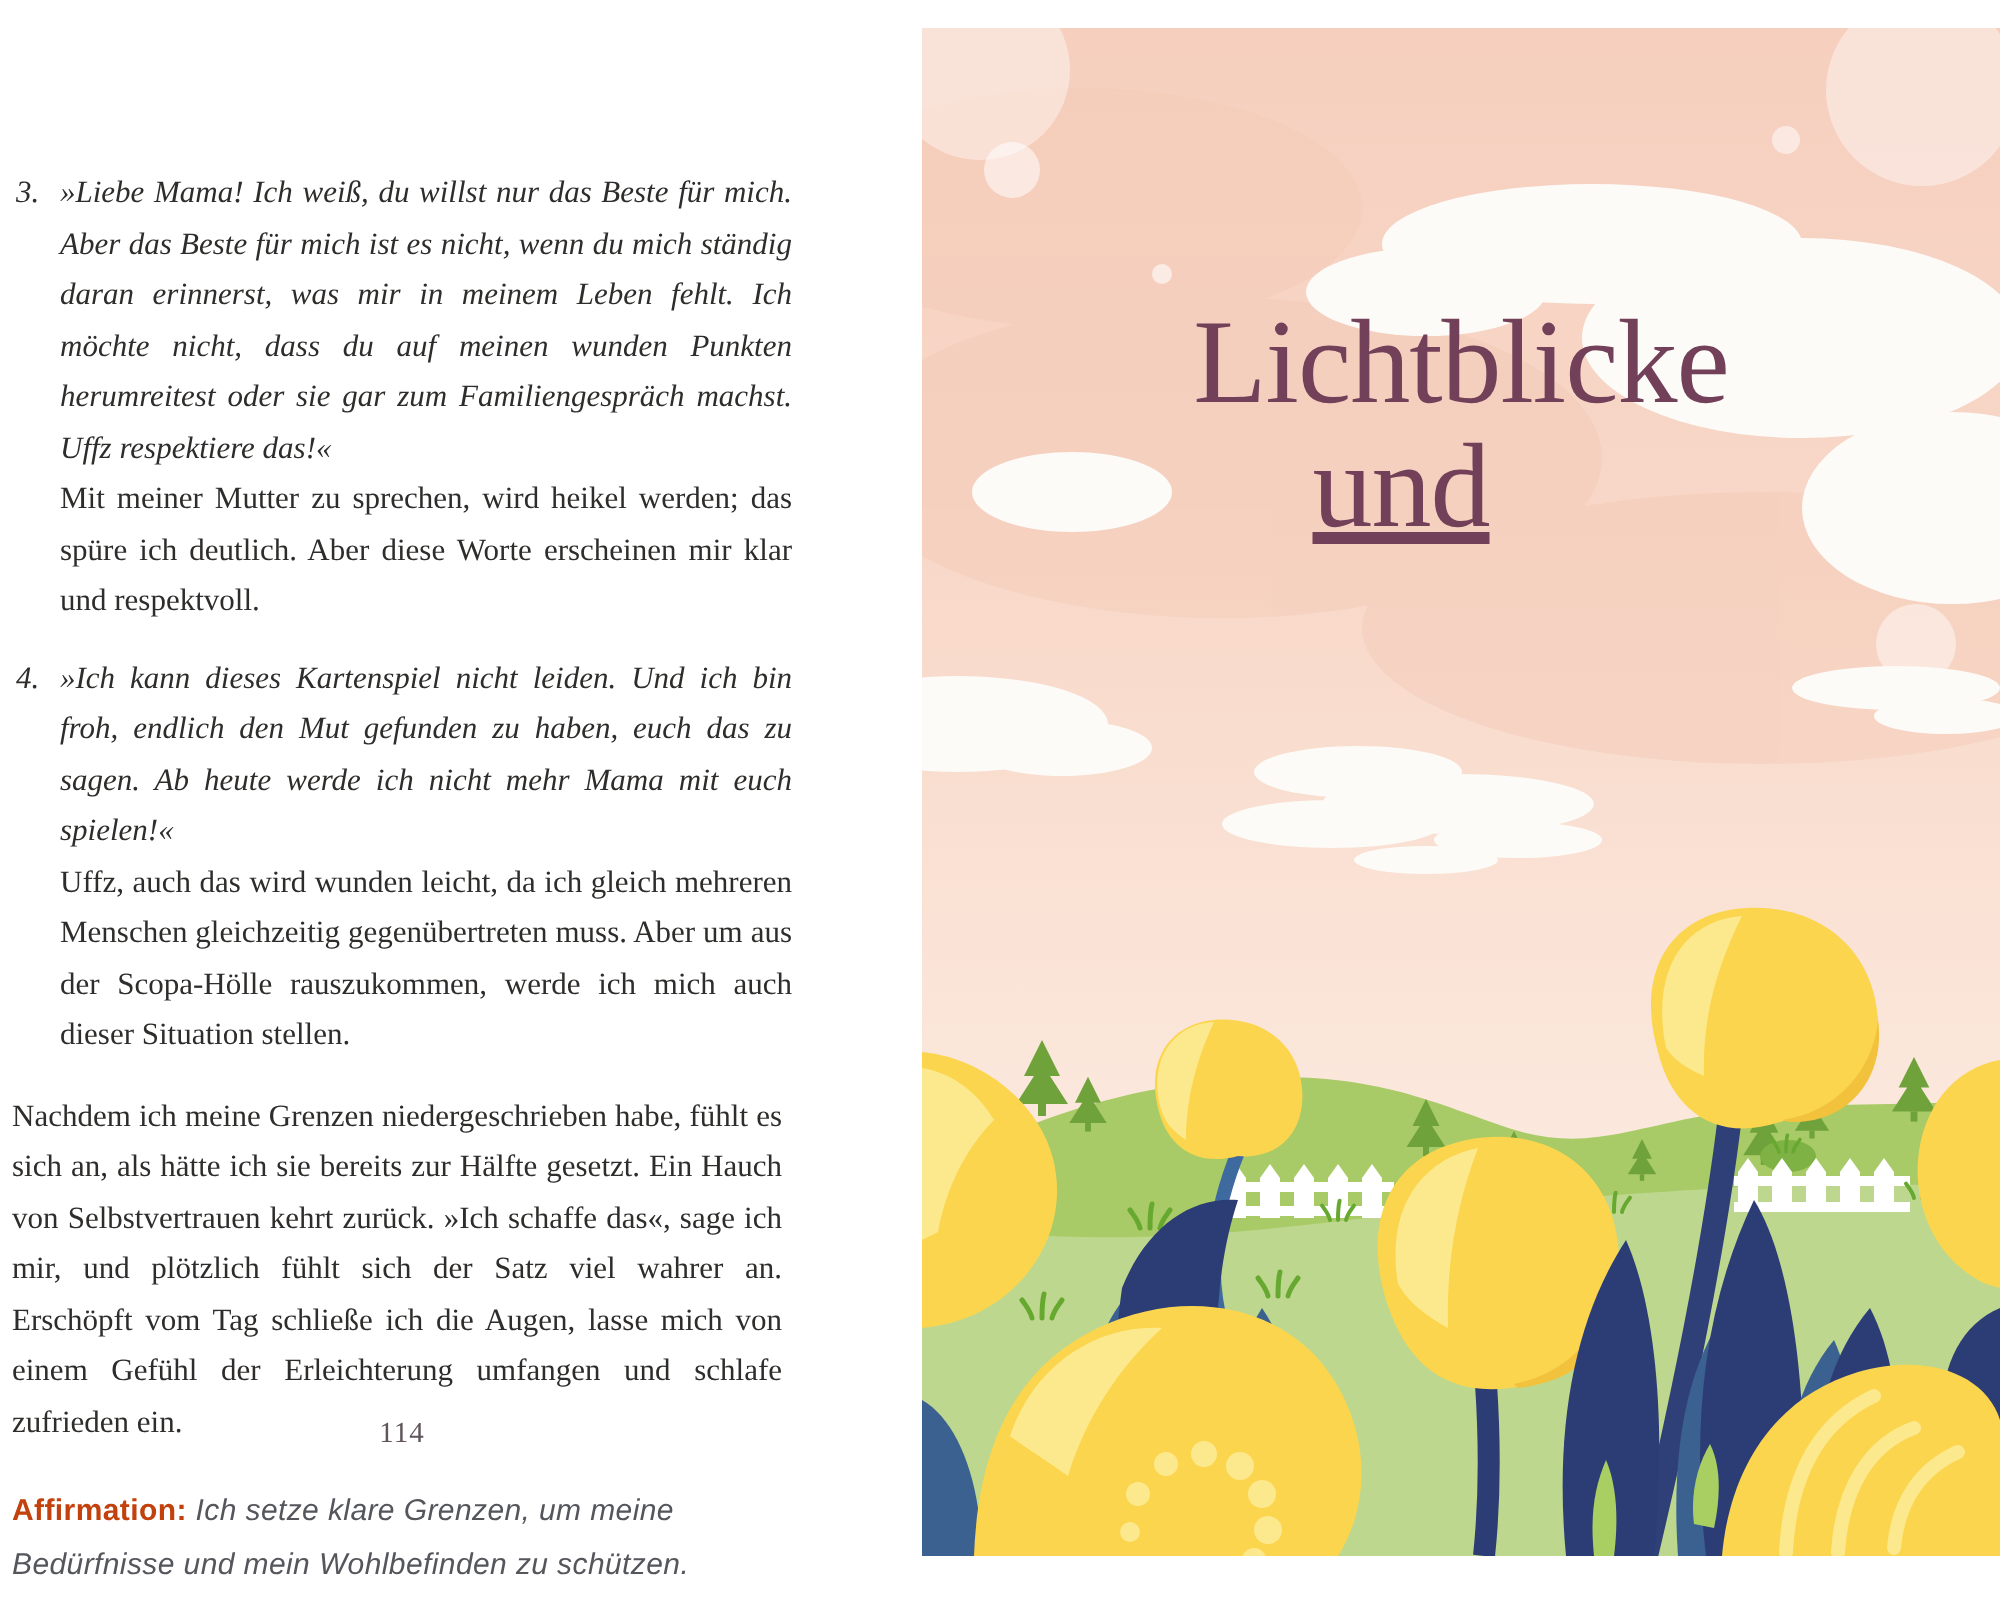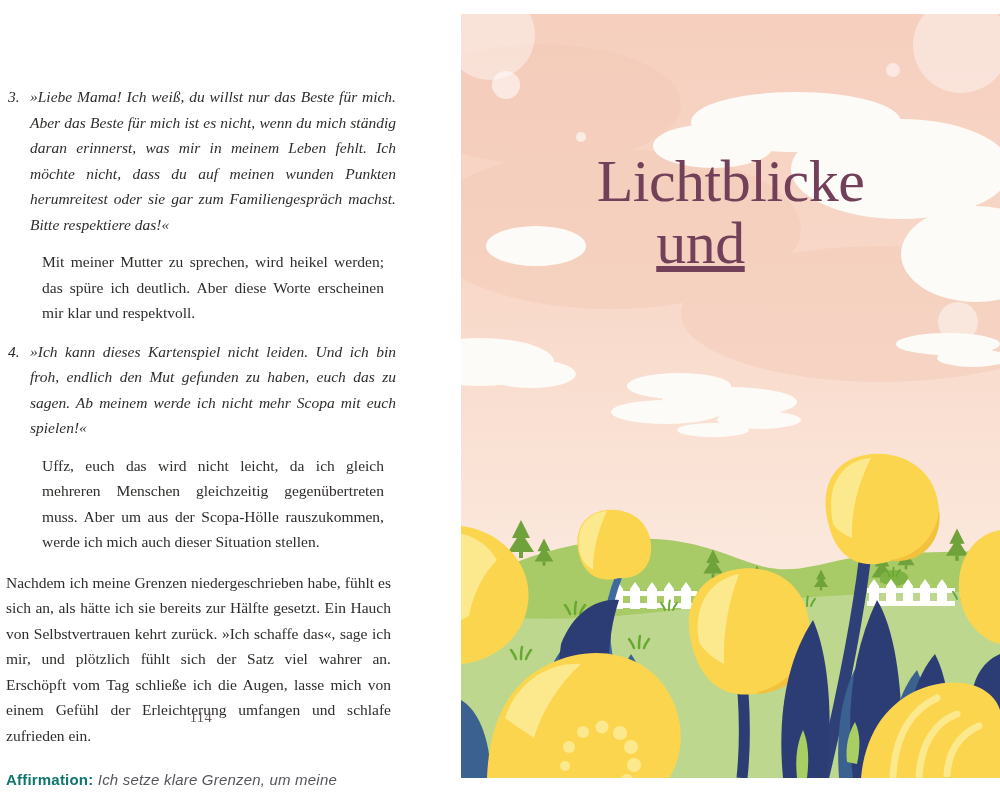--- a/index.html
+++ b/index.html
@@ -10,29 +10,29 @@
   
   .left-page{position:absolute;left:0;top:0;width:460px;height:800px;background:#ffffff;}
   .text-col{
     position:absolute;left:6px;top:84px;width:390px;
     font-size:15.5px;line-height:25.5px;color:#2e2d2b;
     text-align:justify; hyphens:manual; -webkit-hyphens:manual;
   }
   .list-item{position:relative;padding-left:24px;margin:0 0 13px 0;}
   .item-number{position:absolute;left:2px;top:0;font-style:italic;}
   .quote{margin:0;font-style:italic;}
-  .response{margin:12px;}
+  .response{margin:0;}
   .para{margin:15px 5px 0 0;}
   .affirmation{
     margin:18px 0 0 0;
     font-family:"Liberation Sans", sans-serif;
     font-size:15px;line-height:27px;letter-spacing:.2px;
     color:#55565c;font-style:italic;text-align:left;
   }
-  .aff-label{font-style:normal;font-weight:bold;color:#0f766e;}
+  .aff-label{font-style:normal;font-weight:bold;color:#c2410c;}
   .page-number{
     position:absolute;left:6px;top:709px;width:390px;text-align:center;
     font-family:"Liberation Serif", serif;font-size:14.5px;color:#60555c;letter-spacing:.5px;
   }
   
   .right-page{position:absolute;left:461px;top:14px;width:539px;height:764px;overflow:hidden;background:#bef264;}
   .illustration{position:absolute;left:0;top:0;width:539px;height:764px;display:block;}
   .chapter-title{
     position:absolute;left:0;top:136px;width:100%;text-align:center;
     font-family:"Liberation Serif", serif;color:#73405a;
@@ -43,28 +43,28 @@
 </head>
 <body>
 
 <div class="spread">
 
   <div class="left-page">
     <div class="text-col">
 
       <div class="list-item">
         <span class="item-number">3.</span>
-        <p class="quote">»Liebe Mama! Ich weiß, du willst nur das Beste für mich. Aber das Beste für mich ist es nicht, wenn du mich ständig daran erinnerst, was mir in meinem Leben fehlt. Ich möchte nicht, dass du auf mei­nen wunden Punkten herumreitest oder sie gar zum Familienge­spräch machst. Bitte respektiere das!«</p>
+        <p class="quote">»Liebe Mama! Ich weiß, du willst nur das Beste für mich. Aber das Beste für mich ist es nicht, wenn du mich ständig daran erinnerst, was mir in meinem Leben fehlt. Ich möchte nicht, dass du auf mei­nen wunden Punkten herumreitest oder sie gar zum Familienge­spräch machst. Uffz respektiere das!«</p>
         <p class="response">Mit meiner Mutter zu sprechen, wird heikel werden; das spüre ich deutlich. Aber diese Worte erscheinen mir klar und respektvoll.</p>
       </div>
 
       <div class="list-item">
         <span class="item-number">4.</span>
-        <p class="quote">»Ich kann dieses Kartenspiel nicht leiden. Und ich bin froh, endlich den Mut gefunden zu haben, euch das zu sagen. Ab meinem werde ich nicht mehr Scopa mit euch spielen!«</p>
-        <p class="response">Uffz, euch das wird nicht leicht, da ich gleich mehreren Menschen gleichzeitig gegenübertreten muss. Aber um aus der Scopa-Hölle rauszukommen, werde ich mich auch dieser Situation stellen.</p>
+        <p class="quote">»Ich kann dieses Kartenspiel nicht leiden. Und ich bin froh, endlich den Mut gefunden zu haben, euch das zu sagen. Ab heute werde ich nicht mehr Mama mit euch spielen!«</p>
+        <p class="response">Uffz, auch das wird wunden leicht, da ich gleich mehreren Menschen gleichzeitig gegenübertreten muss. Aber um aus der Scopa-Hölle rauszukommen, werde ich mich auch dieser Situation stellen.</p>
       </div>
 
       <p class="para">Nachdem ich meine Grenzen niedergeschrieben habe, fühlt es sich an, als hätte ich sie bereits zur Hälfte gesetzt. Ein Hauch von Selbst­vertrauen kehrt zurück. »Ich schaffe das«, sage ich mir, und plötzlich fühlt sich der Satz viel wahrer an. Erschöpft vom Tag schließe ich die Augen, lasse mich von einem Gefühl der Erleichterung umfangen und schlafe zufrieden ein.</p>
 
       <p class="affirmation"><span class="aff-label">Affirmation:</span><span> </span><span class="aff-text">Ich setze klare Grenzen, um meine Bedürfnisse und mein Wohlbefinden zu schützen.</span></p>
     </div>
 
     <div class="page-number">114</div>
   </div>
 

